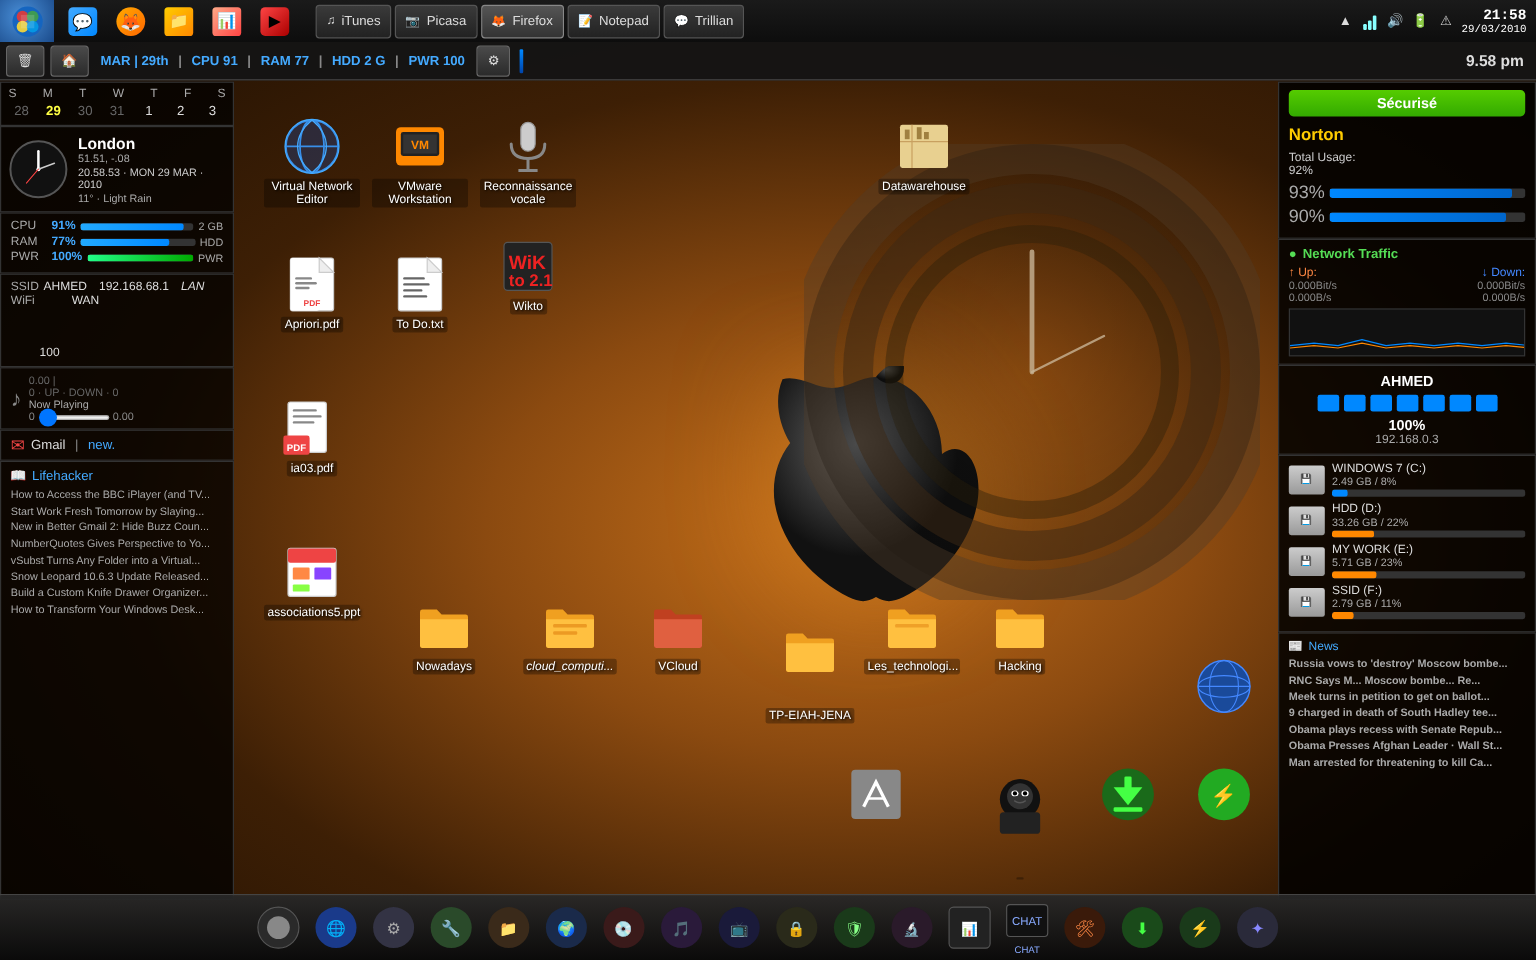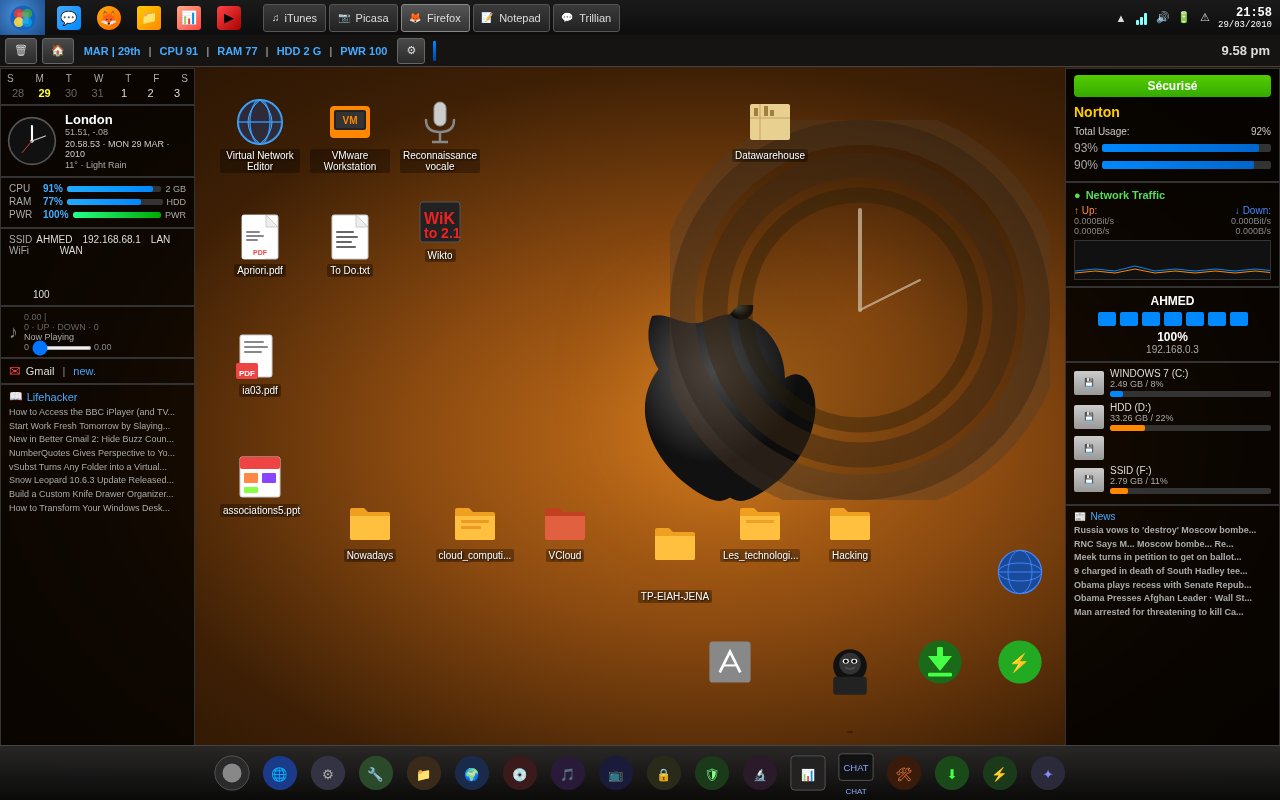--- a/index.html
+++ b/index.html
@@ -356,23 +356,23 @@
       color: #fff;
       font-weight: bold;
       padding: 4px 10px;
       border-radius: 4px;
       font-size: 12px;
       text-align: center;
       margin-bottom: 4px;
       cursor: pointer;
     }
     .norton-logo { color: #fc0; font-size: 18px; font-weight: bold; margin-bottom: 4px; }
-    .norton-stat { display: flex; justify-content: space-between; font-size: 10px; color: #ccc; }
+    .norton-stat { display: flex; justify-content: space-between; font-size: 10px; color: #ccc; flex-direction: column; }
     .norton-bars { margin-top: 4px; }
-    .norton-bar-row { display: flex; align-items: center; gap: 4px; font-size: 12px; color: #aaa; margin-bottom: 3px; }
+    .norton-bar-row { display: flex; align-items: center; gap: 4px; font-size: 15px; color: #aaa; margin-bottom: 3px; }
     .norton-bar { flex: 1; height: 8px; background: #333; border-radius: 2px; overflow: hidden; }
     .norton-bar-fill { height: 100%; border-radius: 2px; }
     .n-bar-93 { background: linear-gradient(to right, #08f, #06c); width: 93%; }
     .n-bar-90 { background: linear-gradient(to right, #08f, #06c); width: 90%; }
 
     
     .widget-nettraffic {
       background: rgba(0,0,0,0.85);
       border: 1px solid #333;
       padding: 6px 8px;
@@ -744,21 +744,21 @@
     <div class="widget-network">
       <div class="net-row">
         <div class="net-item">
           <span class="net-label">SSID</span>
           <span style="color:#ddd;">AHMED</span>
         </div>
         <div class="net-item">
           <span style="color:#ddd;">192.168.68.1</span>
         </div>
         <div class="net-item">
-          <span style="color:#ddd;">LAN</span>
+          <span style="color:#ddd;font-style:italic;">LAN</span>
         </div>
       </div>
       <div class="net-row">
         <div class="net-item">
           <span class="net-label">WiFi</span>
           <span style="color:#ddd;margin-top:44px;">100</span>
         </div>
         <span style="color:#ddd;font-size:10px;">WAN</span>
       </div>
     </div>
@@ -886,20 +886,27 @@
         <div class="drive-info">
           <div class="drive-name">HDD (D:)</div>
           <div class="drive-size">33.26 GB / 22%</div>
           <div class="drive-bar">
               <div class="drive-bar-fill db-22"></div>
             </div>
         </div>
       </div>
       <div class="drive-row">
         <div class="drive-icon">💾</div>
+        <div class="drive-info">
+          <div class="drive-name">MY WORK (E:)</div>
+          <div class="drive-size">5.71 GB / 23%</div>
+          <div class="drive-bar">
+              <div class="drive-bar-fill db-23e"></div>
+            </div>
+        </div>
       </div>
       <div class="drive-row">
         <div class="drive-icon">💾</div>
         <div class="drive-info">
           <div class="drive-name">SSID (F:)</div>
           <div class="drive-size">2.79 GB / 11%</div>
           <div class="drive-bar">
               <div class="drive-bar-fill db-11"></div>
             </div>
         </div>
@@ -1045,21 +1052,21 @@
     <div class="desktop-icon" style="left:130px;top:430px;">
       <div class="icon-img">
         <svg viewBox="0 0 48 48" xmlns="http://www.w3.org/2000/svg">
           <path d="M4,14 L4,40 Q4,42 6,42 L42,42 Q44,42 44,40 L44,16 Q44,14 42,14 L22,14 L18,10 L6,10 Q4,10 4,12 Z" fill="#f0a020"></path>
           <path d="M4,18 L4,40 Q4,42 6,42 L42,42 Q44,42 44,40 L44,18 Z" fill="#ffc040"></path>
         </svg>
       </div>
       <div class="icon-label">Nowadays</div>
     </div>
 
-    <div class="desktop-icon" style="left:235px;top:430px;">
+    <div class="desktop-icon" style="left:235px;top:430px;font-style:italic;">
       <div class="icon-img">
         <svg viewBox="0 0 48 48" xmlns="http://www.w3.org/2000/svg">
           <path d="M4,14 L4,40 Q4,42 6,42 L42,42 Q44,42 44,40 L44,16 Q44,14 42,14 L22,14 L18,10 L6,10 Q4,10 4,12 Z" fill="#f0a020"></path>
           <path d="M4,18 L4,40 Q4,42 6,42 L42,42 Q44,42 44,40 L44,18 Z" fill="#ffc040"></path>
           <rect x="10" y="22" width="28" height="3" rx="1" fill="#e08010" opacity="0.6"></rect>
           <rect x="10" y="28" width="20" height="3" rx="1" fill="#e08010" opacity="0.6"></rect>
         </svg>
       </div>
       <div class="icon-label">cloud_computi...</div>
     </div>

